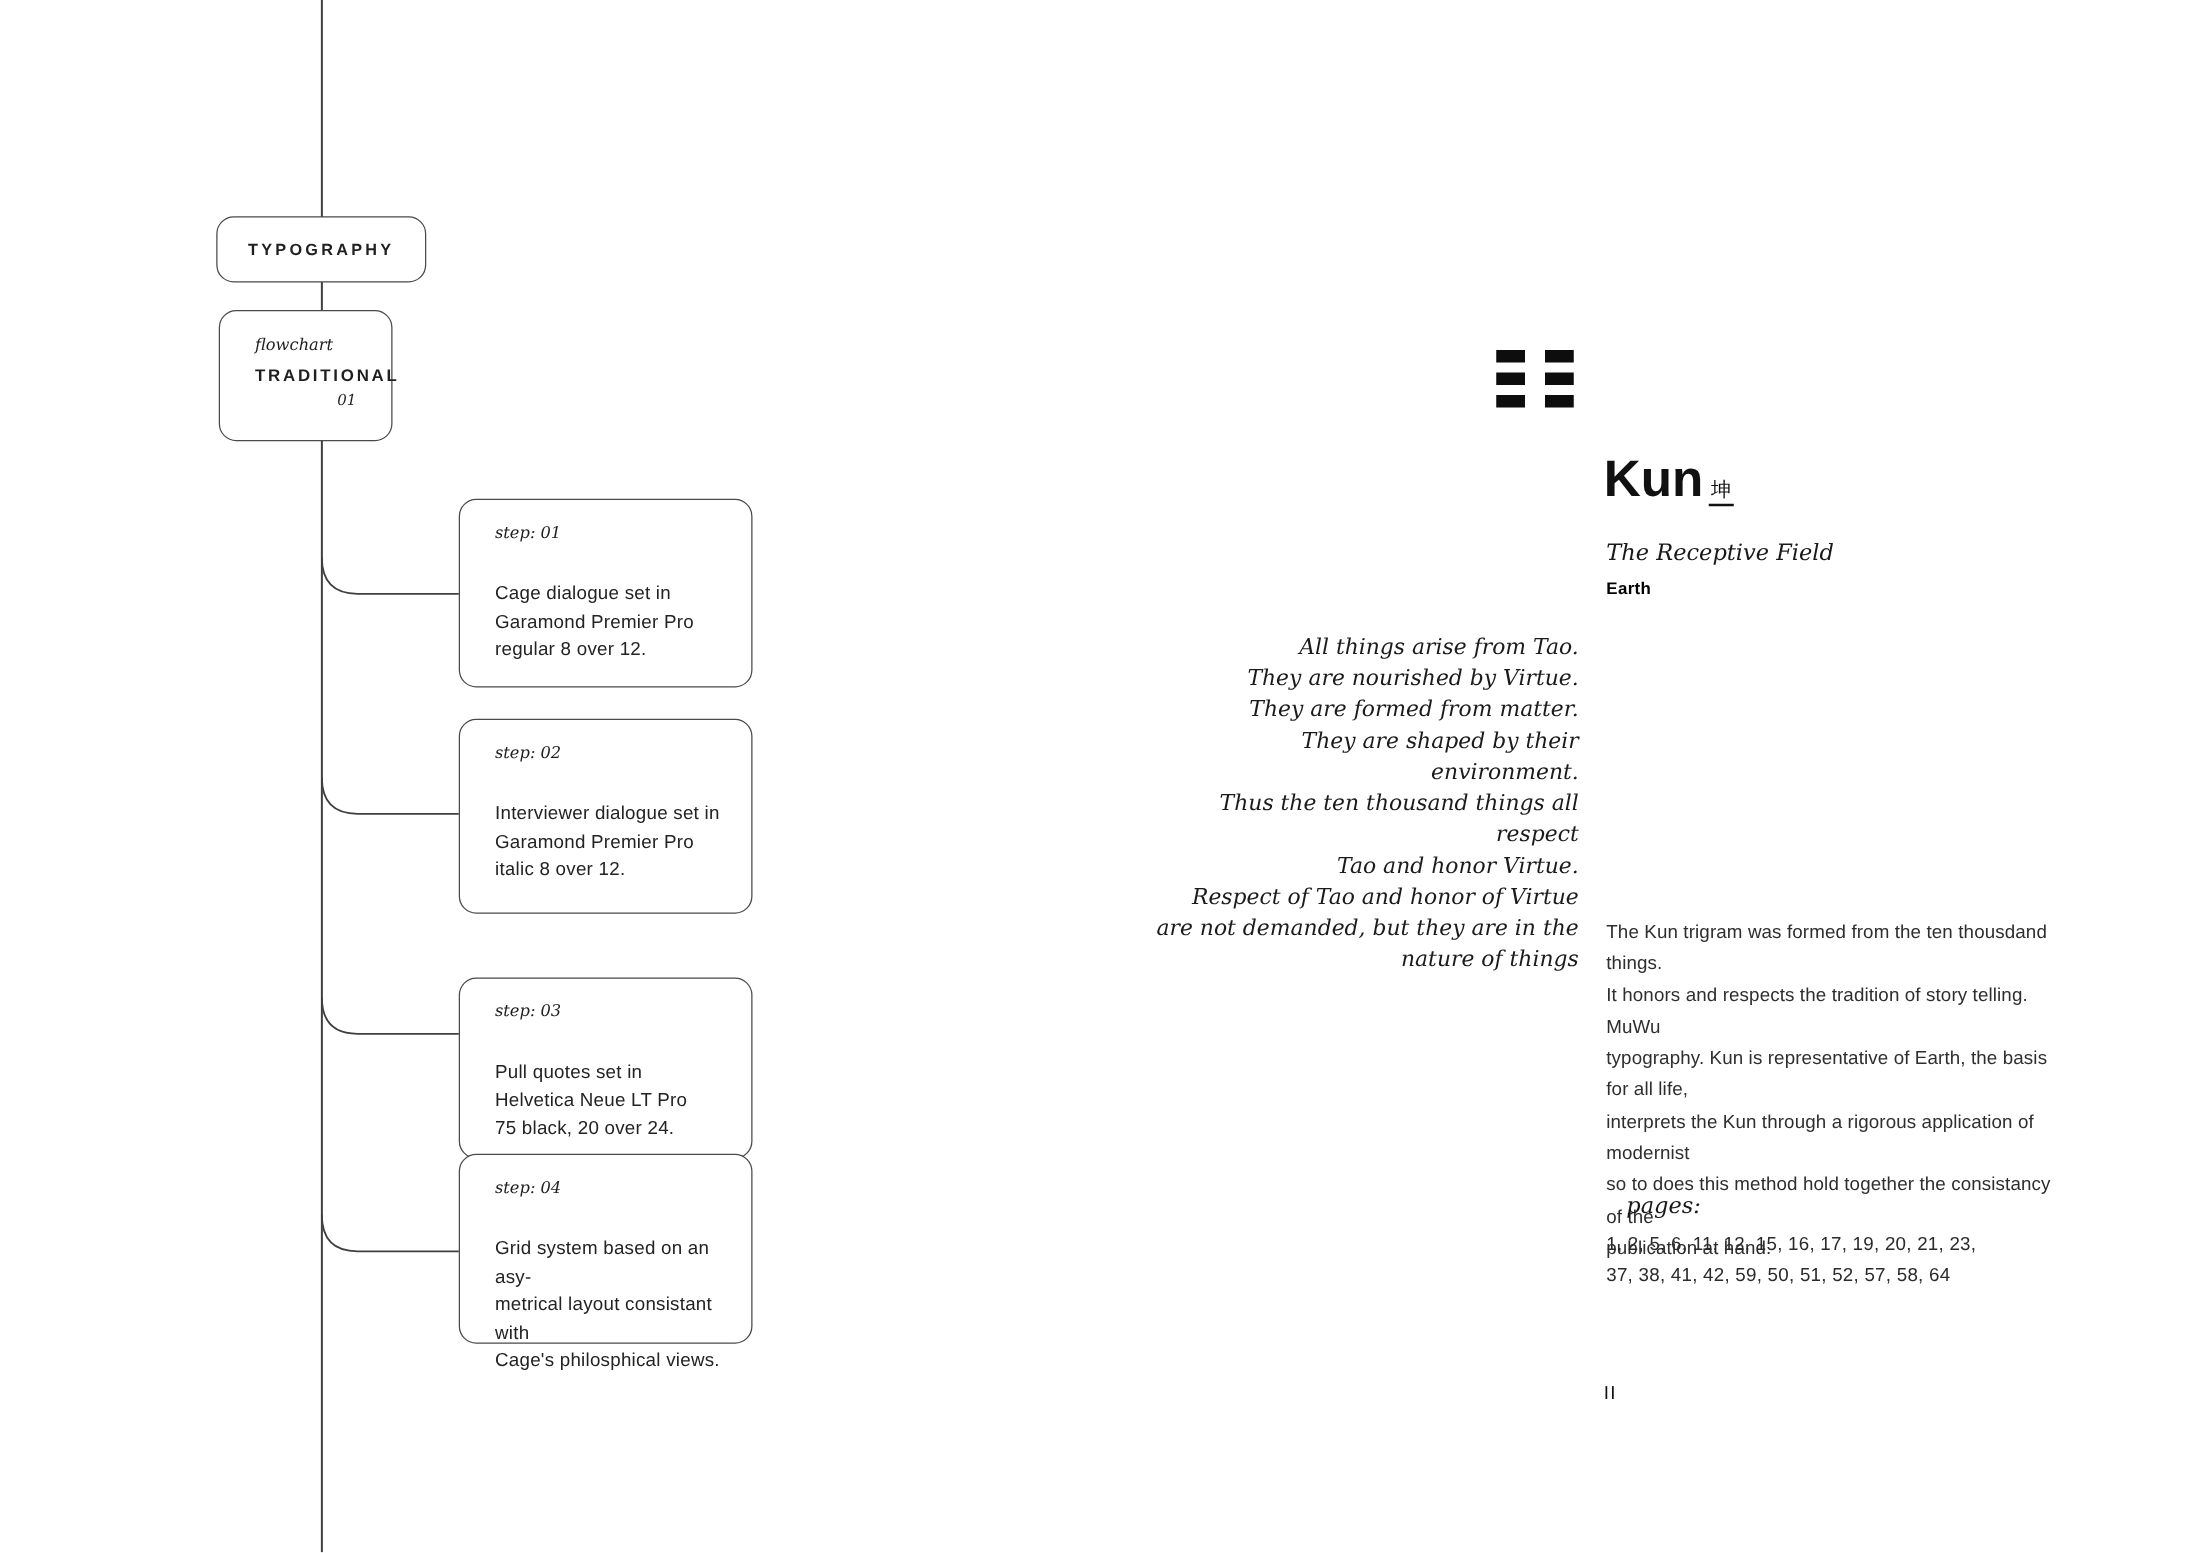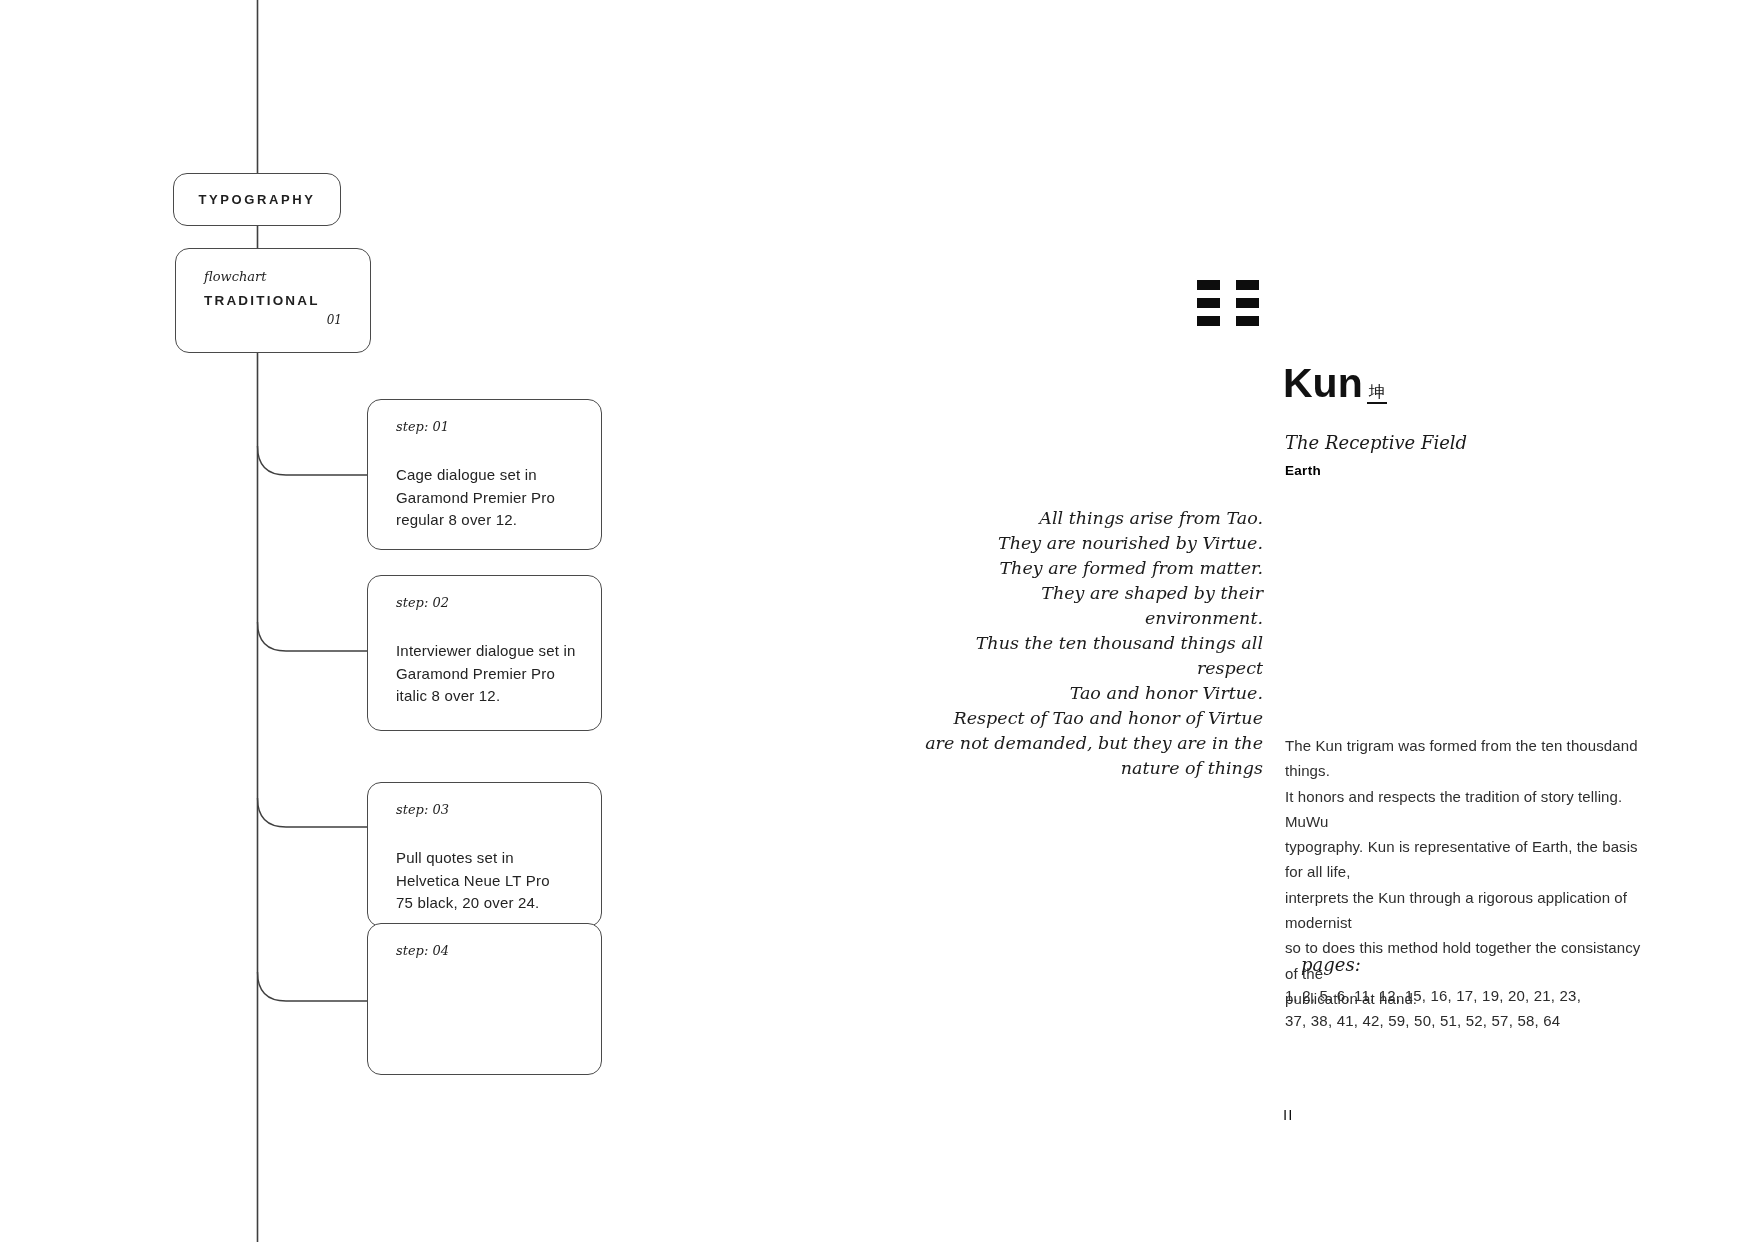--- a/index.html
+++ b/index.html
@@ -10,21 +10,21 @@
   .lines-svg{position:absolute;left:0;top:0;width:1750px;height:1242px;}
 
   .node{
     position:absolute;background:#ffffff;border:1px solid #4a4a4a;
     border-radius:14px;box-sizing:border-box;
   }
   .typography-box{left:173px;top:173px;width:168px;height:53px;
     display:flex;align-items:center;justify-content:center;}
   .typ-label{font-weight:bold;font-size:13px;letter-spacing:2.6px;}
 
-  .traditional-box{left:175px;top:248px;width:196px;height:105px;
+  .traditional-box{left:175px;top:248px;width:139px;height:105px;
     padding:20px 28px 0 28px;}
   .kicker{font-family:"DejaVu Serif",serif;font-style:italic;font-size:13px;}
   .trad-title{font-weight:bold;font-size:13.5px;letter-spacing:2.2px;margin-top:9px;}
   .trad-num{font-family:"DejaVu Serif",serif;font-style:italic;font-size:12px;
     text-align:right;margin-top:5px;}
 
   .step-box{left:367px;width:235px;padding:19px 22px 0 28px;}
   .step-1{top:399px;height:151px;}
   .step-2{top:575px;height:156px;}
   .step-3{top:782px;height:145px;}
@@ -108,20 +108,25 @@
     <div class="step-label">step: 03</div>
     <div class="step-lines">
         <div>Pull quotes set in</div>
         <div>Helvetica Neue LT Pro</div>
         <div>75 black, 20 over 24.</div>
       </div>
   </div>
 
   <div class="node step-box step-4">
     <div class="step-label">step: 04</div>
+    <div class="step-lines">
+        <div>Grid system based on an asy-</div>
+        <div>metrical layout consistant with</div>
+        <div>Cage's philosphical views.</div>
+      </div>
   </div>
 
   <div class="trigram">
     <span></span>
     <span></span>
     <span></span>
     <span></span>
     <span></span>
     <span></span>
   </div>

